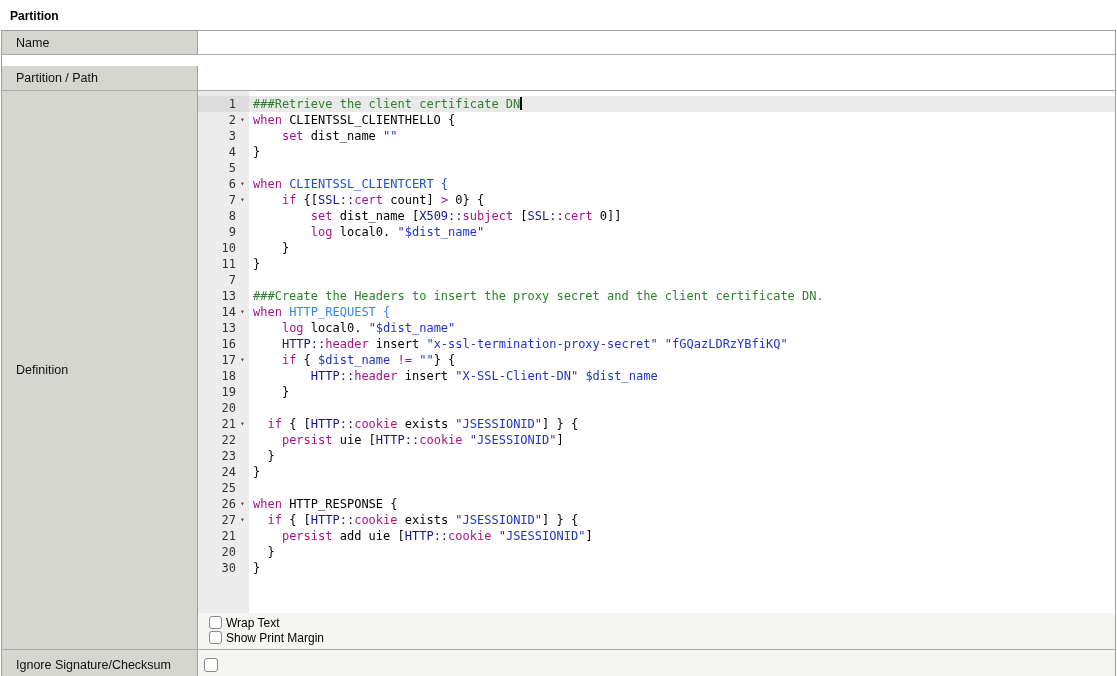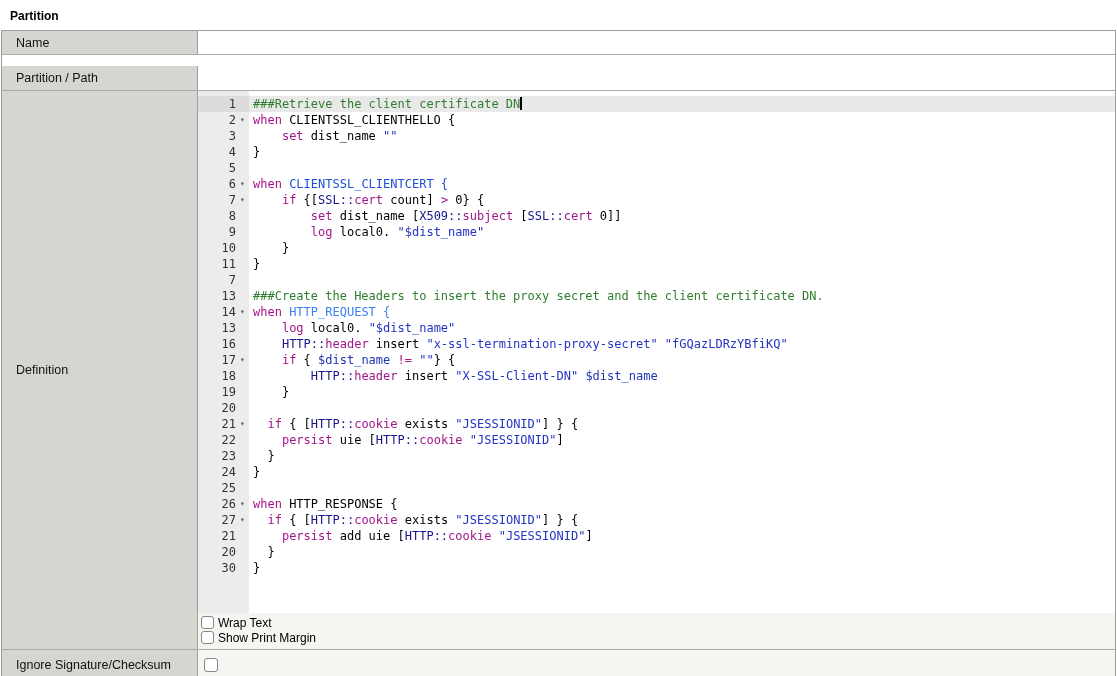--- a/index.html
+++ b/index.html
@@ -29,21 +29,21 @@
   .line { display:flex; height:16px; line-height:16px; position:relative; }
   .line.active { background:#E9E9E9; }
   .line.active::before { content:""; position:absolute; left:0; top:0; bottom:0; width:51px; background:#DCDCDC; }
   .num { width:38px; min-width:38px; text-align:right; color:#333; position:relative; z-index:1; }
   .fold { width:13px; min-width:13px; text-align:center; font-size:8px; color:#555; position:relative; z-index:1; line-height:16px; }
   .code { padding-left:4px; white-space:pre; flex:1; color:#000; }
   .code span { white-space:pre; }
   .caret { display:inline-block; width:0; height:13px; border-left:2px solid #000; vertical-align:-2px; }
 
   
-  .editor-options { background:#F5F5F2; padding:2px 0 4px 3px; }
+  .editor-options { background:#F5F5F2; padding:2px 0 4px 11px; }
   .opt-row { display:flex; align-items:center; height:15px; }
   .opt-row label { font-size:12px; color:#000; padding-left:4px; }
 
   input[type="checkbox"] { appearance:none; -webkit-appearance:none; width:13px; height:13px;
        border:1.5px solid #86868B; border-radius:3px; background:#fff; margin:0; cursor:pointer; }
   .row-ignore input[type="checkbox"] { margin-left:6px; width:14px; height:14px; }
 
   .bottom-strip { height:12px; background:#E5E5DC; border-top:1px solid #C9C9C2; }
 </style>
 </head>

